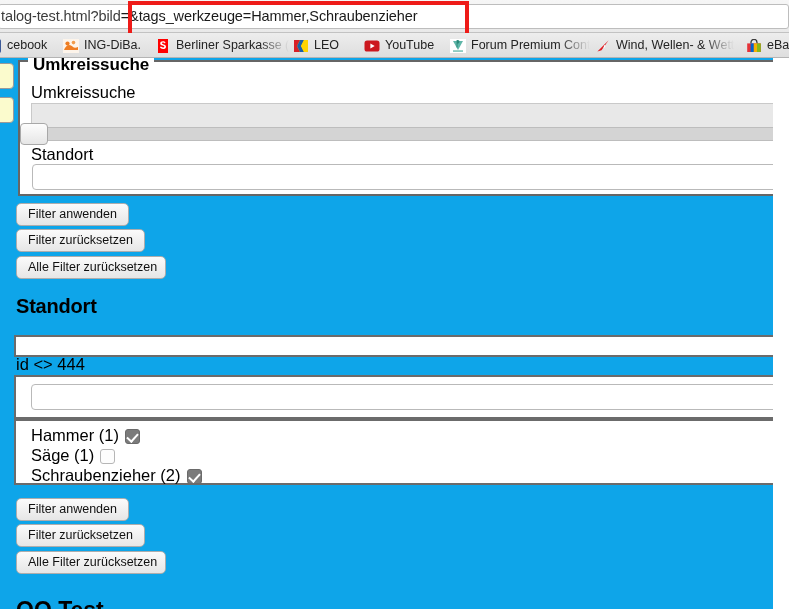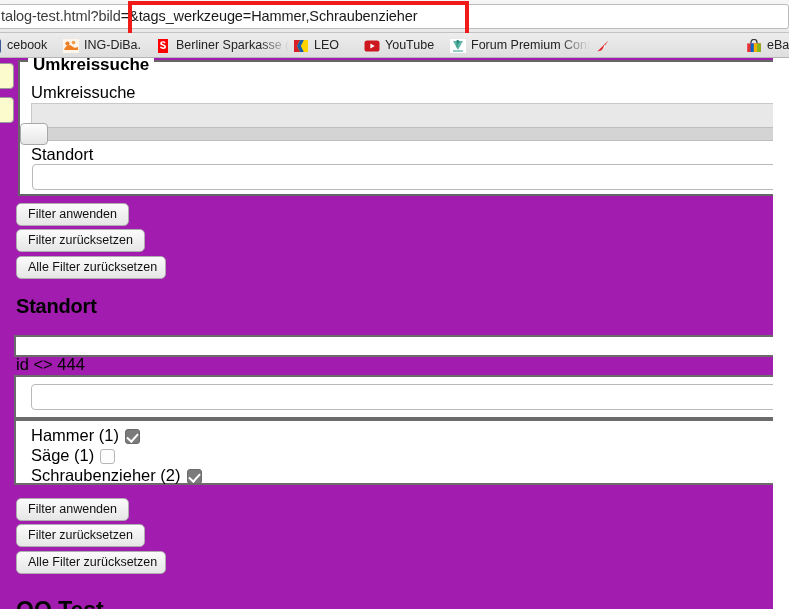--- a/index.html
+++ b/index.html
@@ -59,21 +59,21 @@
     white-space: nowrap;
   }
   .bm-label { line-height: 25px; }
   .bm-fade { -webkit-mask-image: linear-gradient(to right,#000 78%,transparent 100%);
              mask-image: linear-gradient(to right,#000 78%,transparent 100%); }
   .favicon { width: 16px; height: 14px; flex: 0 0 auto; display:block; }
 
   
   #page {
     position: absolute; left: 0; top: 58px; width: 773px; height: 551px;
-    background: #a21caf;
+    background: #0ea5e9;
     overflow: hidden;
   }
 
   
   .yellow-stub {
     position: absolute; left: -12px; width: 26px; height: 26px;
     background: #fbfbcd;
     border: 1px solid #9a9a9a;
     border-radius: 4px;
   }
@@ -265,20 +265,21 @@
         <rect x="3" y="11.4" width="10" height="1.3" fill="#5fb6a8"></rect>
       </svg>
       <span class="bm-label">Forum Premium Cont</span>
     </div>
 
     <div class="bm bm-fade" style="left:595px;">
       <svg class="favicon" viewBox="0 0 16 14">
         <path d="M13.6 1.2L2.4 12.4l4.1-1.1z" fill="#e11b22"></path>
         <path d="M9.2 5.9c.9.3 1.2 1.1 1 1.9-.2.8-.9 1.2-1.7 1.1z" fill="#ffffff"></path>
       </svg>
+      <span class="bm-label">Wind, Wellen- &amp; Wett</span>
     </div>
 
     <div class="bm" style="left:746px;">
       <svg class="favicon" viewBox="0 0 16 14">
         <path d="M5 4.6V3.4a3 3 0 016 0v1.2" fill="none" stroke="#3a3a3a" stroke-width="1.3"></path>
         <rect x="1.2" y="4.4" width="13.6" height="8.6" fill="#e53238"></rect>
         <rect x="4.6" y="4.4" width="3.2" height="8.6" fill="#0064d2"></rect>
         <rect x="7.8" y="4.4" width="3.2" height="8.6" fill="#f5af02"></rect>
         <rect x="11" y="4.4" width="3.8" height="8.6" fill="#86b817"></rect>
       </svg>

